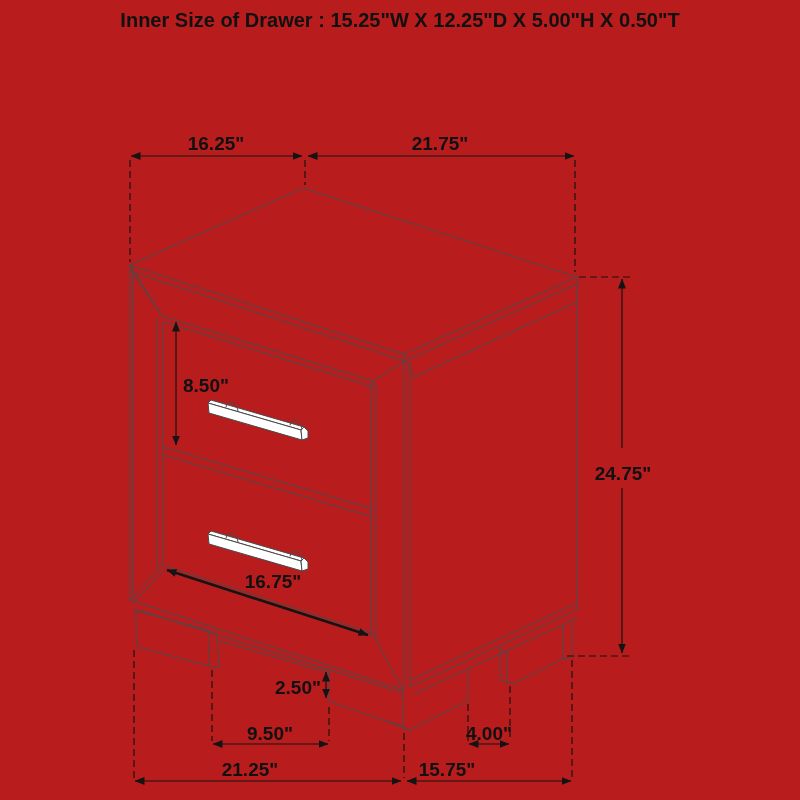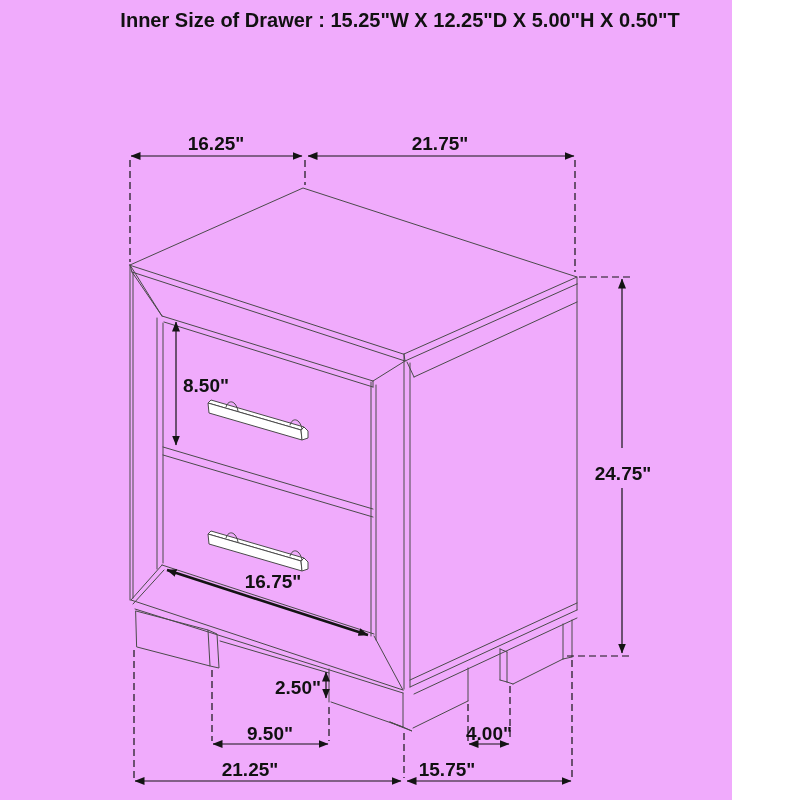--- a/index.html
+++ b/index.html
@@ -1,17 +1,17 @@
 <!DOCTYPE html>
 <html><head>
 <meta charset="utf-8">
 <style>
   html,body{margin:0;padding:0;background:#ffffff;}
   body{width:800px;height:800px;overflow:hidden;font-family:"Liberation Sans",sans-serif;}
-  .canvas{position:relative;width:732px;height:800px;background:#f0abfc;}
+  .canvas{position:relative;width:800px;height:800px;background:#b91c1c;}
   svg{display:block;}
   .d{fill:none;stroke:#4a4a4a;stroke-width:1;stroke-linejoin:round;stroke-linecap:round;}
   .dw{fill:#ffffff;stroke:#4a4a4a;stroke-width:1;stroke-linejoin:round;}
   .dim{fill:none;stroke:#141414;stroke-width:1.2;}
   .dim-thick{fill:none;stroke:#141414;stroke-width:2.6;}
   .dash{fill:none;stroke:#141414;stroke-width:1.2;stroke-dasharray:7 4;}
   .dimtext{font-family:"Liberation Sans",sans-serif;font-weight:bold;font-size:19px;fill:#111;}
   .titletext{font-family:"Liberation Sans",sans-serif;font-weight:bold;font-size:20px;fill:#111;}
   #ah path{fill:#141414;stroke:none;}
 </style>

